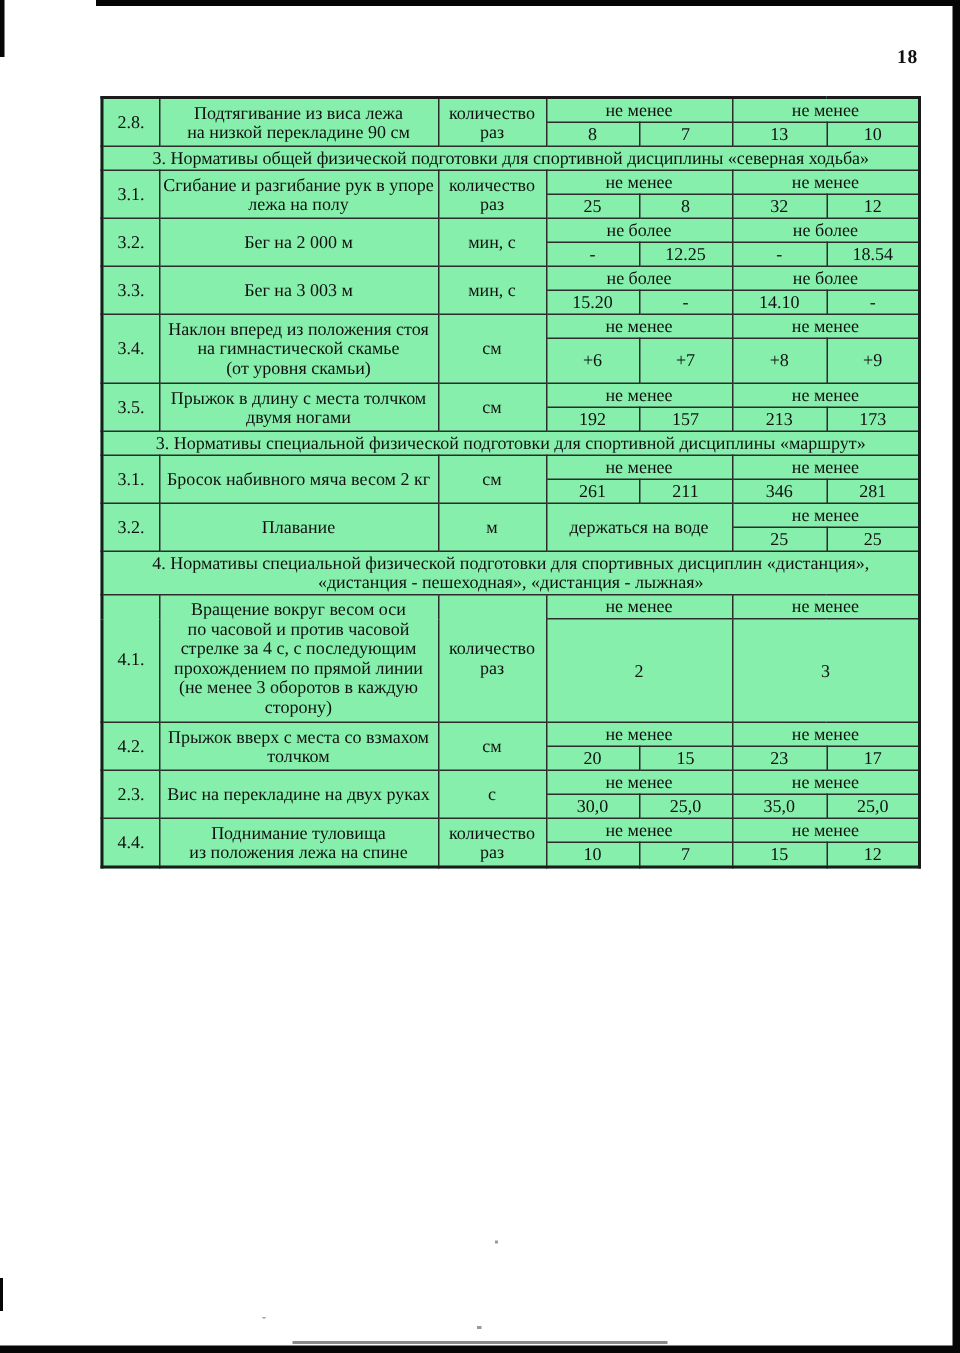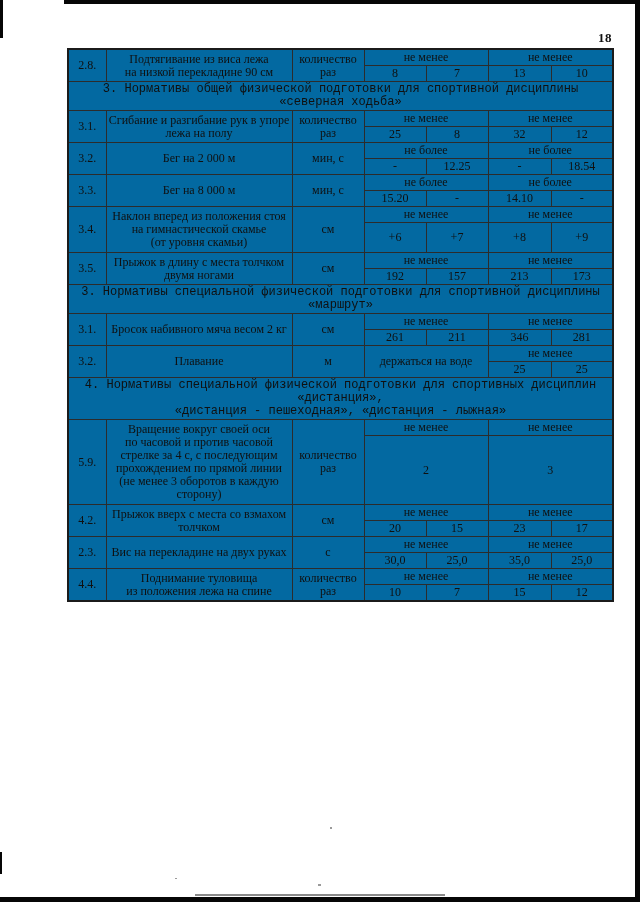--- a/index.html
+++ b/index.html
@@ -21,39 +21,39 @@
     left: 67px;
     width: 545px;
     text-align: right;
     font-size: 13px;
     font-weight: bold;
     letter-spacing: 0.5px;
   }
   table.norms {
     position: absolute;
     left: 67px;
-    top: 48px;
+    top: 64px;
     width: 545px;
     border-collapse: collapse;
     table-layout: fixed;
     border: 2px solid #1b1b1b;
-    background: #0369a1;
+    background: #86efac;
   }
   .norms td {
     border: 1px solid #2c2c2c;
     text-align: center;
     vertical-align: middle;
     font-size: 12px;
     line-height: 13px;
     padding: 1px 2px;
     overflow: hidden;
   }
   tr.r-hdr  { height: 15px; }
   tr.r-val  { height: 15px; }
-  tr.r-section { height: 16px; font-family: Liberation Mono, monospace; }
+  tr.r-section { height: 16px; }
   .section-cell { padding: 1px 4px; }
   .num-cell { padding: 1px 1px; }
   .name-cell { padding: 1px 1px; }
   
   .artifact { position: absolute; background: #060606; }
   .a-top    { left: 64px;  top: 0;     width: 576px; height: 4px; }
   .a-right  { left: 635px; top: 0;     width: 5px;   height: 902px; }
   .a-bottom { left: 0;     top: 897px; width: 640px; height: 5px; }
   .a-bottom-gray { left: 195px; top: 894px; width: 250px; height: 2px; background: #8a8a8a; }
   .a-left-nub   { left: 0; top: 0;     width: 3px; height: 38px; }
@@ -137,21 +137,21 @@
         </tr>
         <tr class="r-val">
           <td>-</td>
           <td>12.25</td>
           <td>-</td>
           <td>18.54</td>
         </tr>
         <tr class="r-hdr">
           <td rowspan="2" class="num-cell">3.3.</td>
           <td rowspan="2" class="name-cell">
-            <div>Бег на 8 000 м</div>
+            <div>Бег на 3 003 м</div>
           </td>
           <td rowspan="2">
             <div>мин, с</div>
           </td>
           <td colspan="2">не более</td>
           <td colspan="2">не более</td>
         </tr>
         <tr class="r-val">
           <td>15.20</td>
           <td>-</td>
@@ -232,23 +232,23 @@
           <td>25</td>
           <td>25</td>
         </tr>
         <tr class="r-section">
           <td colspan="7" class="section-cell">
             <div>4. Нормативы специальной физической подготовки для спортивных дисциплин «дистанция»,</div>
             <div>«дистанция - пешеходная», «дистанция - лыжная»</div>
           </td>
         </tr>
         <tr class="r-hdr">
-          <td rowspan="2" class="num-cell">5.9.</td>
-          <td rowspan="2" class="name-cell">
-            <div>Вращение вокруг своей оси</div>
+          <td rowspan="2" class="num-cell">4.1.</td>
+          <td rowspan="2" class="name-cell">
+            <div>Вращение вокруг весом оси</div>
             <div>по часовой и против часовой</div>
             <div>стрелке за 4 с, с последующим</div>
             <div>прохождением по прямой линии</div>
             <div>(не менее 3 оборотов в каждую</div>
             <div>сторону)</div>
           </td>
           <td rowspan="2">
             <div>количество</div>
             <div>раз</div>
           </td>

